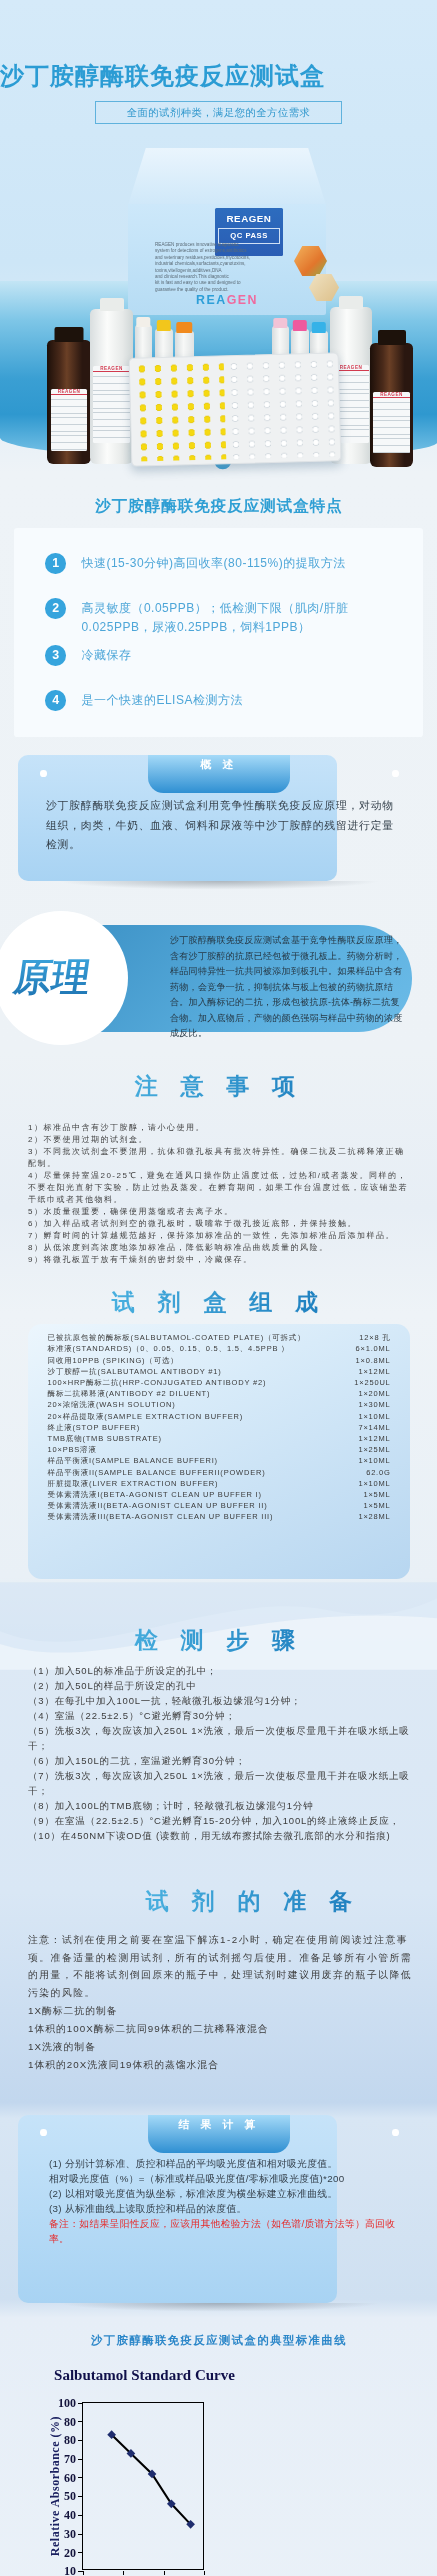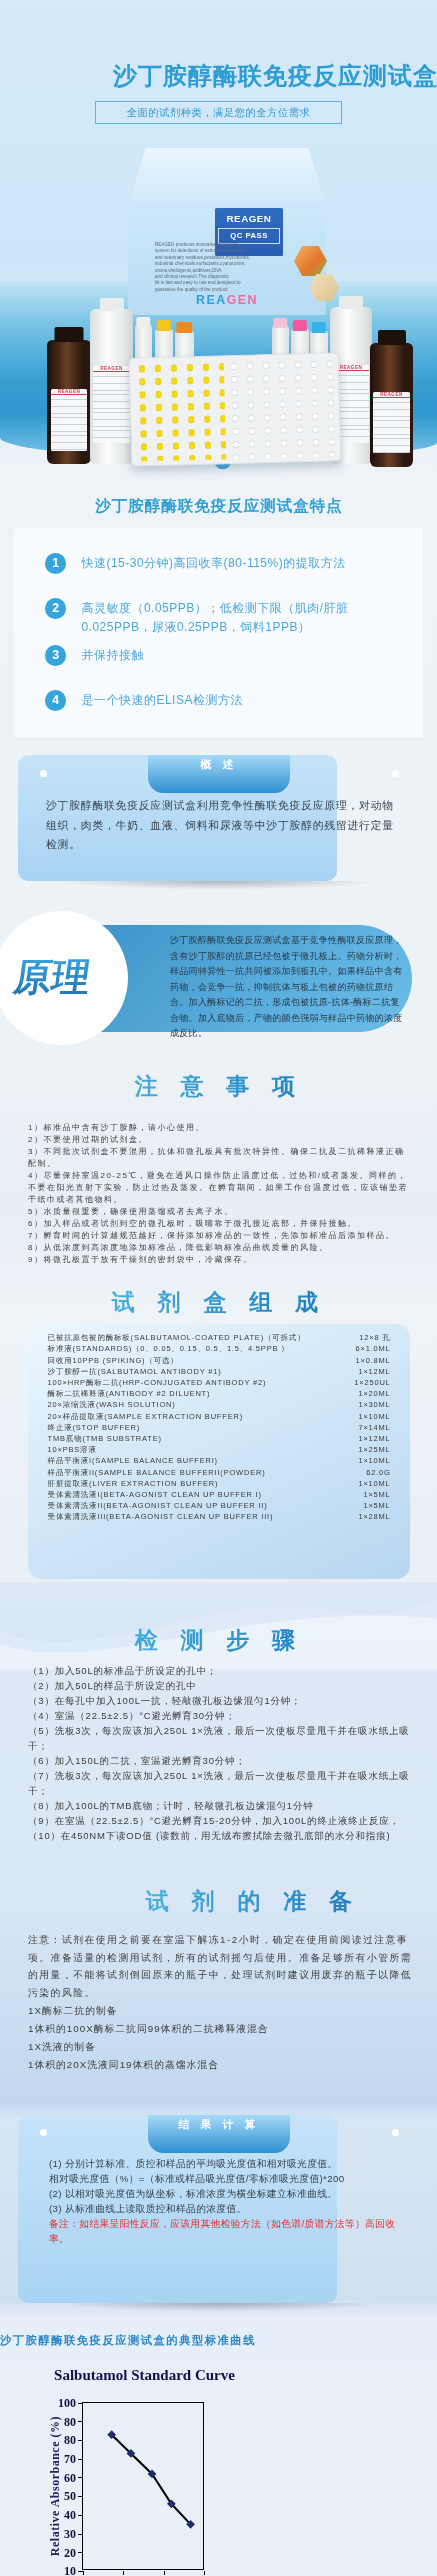--- a/index.html
+++ b/index.html
@@ -6,21 +6,21 @@
   body { font-family:"Liberation Sans", sans-serif; background:#eef3f7; }
   .page { position:relative; width:438px; height:2628px; margin:0 auto; overflow:hidden;
     background:linear-gradient(180deg,
       #d5eaf9 0%, #cde6f7 10%, #eef3f7 18%, #edf2f6 40%, #e7eef5 46%,
       #eef3f7 50%, #e9f0f6 60%, #dde9f5 63%, #d9e7f5 72%, #c2d7ee 80%,
       #d8e6f4 80.6%, #cfe0f1 87.5%, #e6eef7 88.2%, #eaf1f8 100%);
   }
   .abs { position:absolute; }
 
   
-  .hero-title { top:60px; left:0; width:438px; text-align:right;
+  .hero-title { top:60px; left:0; width:438px; text-align:left;
     font-size:24px; font-weight:bold; color:#2b9cd4; letter-spacing:1px; }
   .hero-sub { top:101px; left:95px; width:247px; height:23px; border:0.5px solid #5fb2dd;
     text-align:center; line-height:21.6px; font-size:10.3px; color:#2e96cc; letter-spacing:0.5px; }
 
   
   .water { top:281px; left:0; width:438px; height:178px; z-index:1;
     background:linear-gradient(180deg,#c3e5f5 0%,#7ec6e7 22%,#3a9fd3 55%,#2f98cf 75%,#7cc5e8 100%);
     border-radius:0 0 46% 54% / 0 0 17.5px 21.6px; }
   .droplet { top:451px; left:214px; width:17.5px; height:17.5px; z-index:1;
     background:linear-gradient(135deg,#9fd4ec,#2f98cf);
@@ -113,21 +113,21 @@
   .steps-list { top:1663px; left:28px; width:385px; color:#3c3c3c; font-size:9.5px; letter-spacing:0.8px; }
   .steps-list div { line-height:15px; }
 
   .prep-note { top:1931px; left:28px; width:385px; color:#3c3c3c; font-size:9.8px; line-height:17.5px; letter-spacing:1.5px; }
   .prep-list { top:2002px; left:28px; width:385px; color:#3c3c3c; font-size:9.8px; letter-spacing:1px; }
   .prep-list div { line-height:18px; }
 
   .res-text { position:absolute; left:31px; top:41px; width:350px; color:#35414c; font-size:9.8px; line-height:15px; letter-spacing:0.3px; }
   .res-red { color:#e62b2b; }
 
-  .curve-cn-title { top:2333px; left:0; width:438px; text-align:left; font-size:11.3px; font-weight:bold; color:#2c87c9; letter-spacing:1.5px; }
+  .curve-cn-title { top:2333px; left:0; width:438px; text-align:center; font-size:11.3px; font-weight:bold; color:#2c87c9; letter-spacing:1.5px; }
   .chart-title { top:2367px; left:31px; width:227px; text-align:center; font-family:"Liberation Serif",serif;
     font-size:15px; font-weight:bold; color:#10104a; }
   #plot { top:2402px; left:82px; width:122px; height:168px; border:1px solid #000; }
   .ytl { position:absolute; left:-41px; width:34px; text-align:right; font-family:"Liberation Serif",serif;
     font-size:12px; font-weight:600; color:#14143c; }
   .ytm { position:absolute; left:-4.6px; width:4.6px; height:1px; background:#000; }
   .xtm { position:absolute; top:168px; width:1px; height:4.1px; background:#000; }
   .ylab { top:2402px; left:47px; width:17.5px; height:168px; display:flex; align-items:center; justify-content:center; }
   .ylab span { writing-mode:vertical-rl; transform:rotate(180deg); font-family:"Liberation Serif",serif;
     font-size:12px; font-weight:bold; color:#1a2060; white-space:nowrap; letter-spacing:0.5px; }
@@ -235,21 +235,21 @@
     <div class="feat-row" style="top:25px;">
       <div class="feat-num">1</div>
       <div class="feat-text">快速(15-30分钟)高回收率(80-115%)的提取方法</div>
     </div>
     <div class="feat-row" style="top:70px;">
       <div class="feat-num">2</div>
       <div class="feat-text">高灵敏度（0.05PPB）；低检测下限（肌肉/肝脏 0.025PPB，尿液0.25PPB，饲料1PPB）</div>
     </div>
     <div class="feat-row" style="top:117px;">
       <div class="feat-num">3</div>
-      <div class="feat-text">并保持接触</div>
+      <div class="feat-text">冷藏保存</div>
     </div>
     <div class="feat-row" style="top:162px;">
       <div class="feat-num">4</div>
       <div class="feat-text">是一个快速的ELISA检测方法</div>
     </div>
   </div>
 
   <div class="abs panel" style="top:755px;height:126px;">
     <div class="panel-text" style="position:absolute;left:28px;top:41px;width:350px;">沙丁胺醇酶联免疫反应测试盒利用竞争性酶联免疫反应原理，对动物组织，肉类，牛奶、血液、饲料和尿液等中沙丁胺醇的残留进行定量检测。</div>
   </div>

